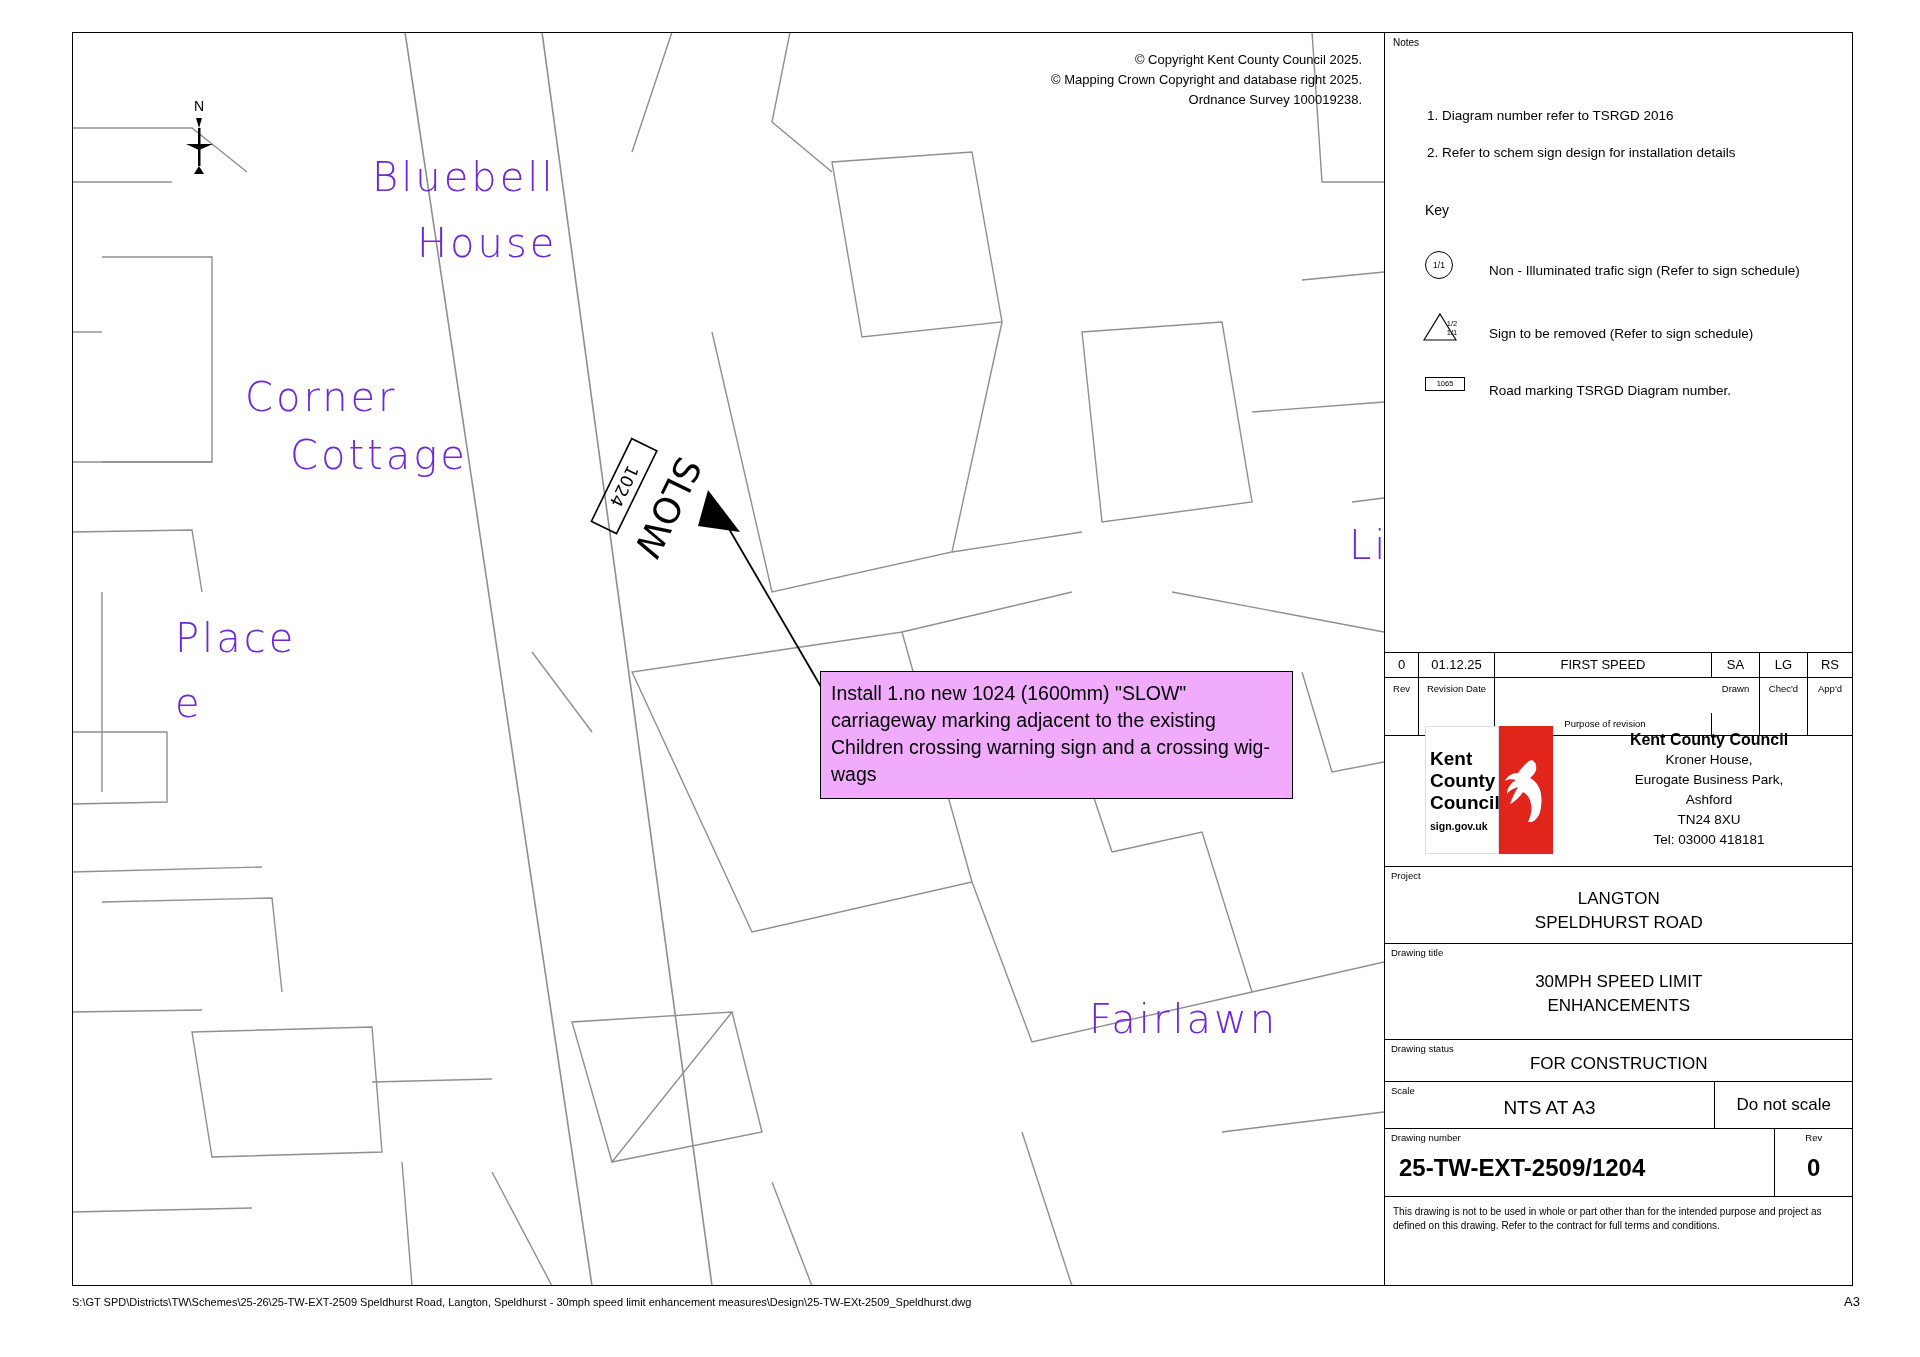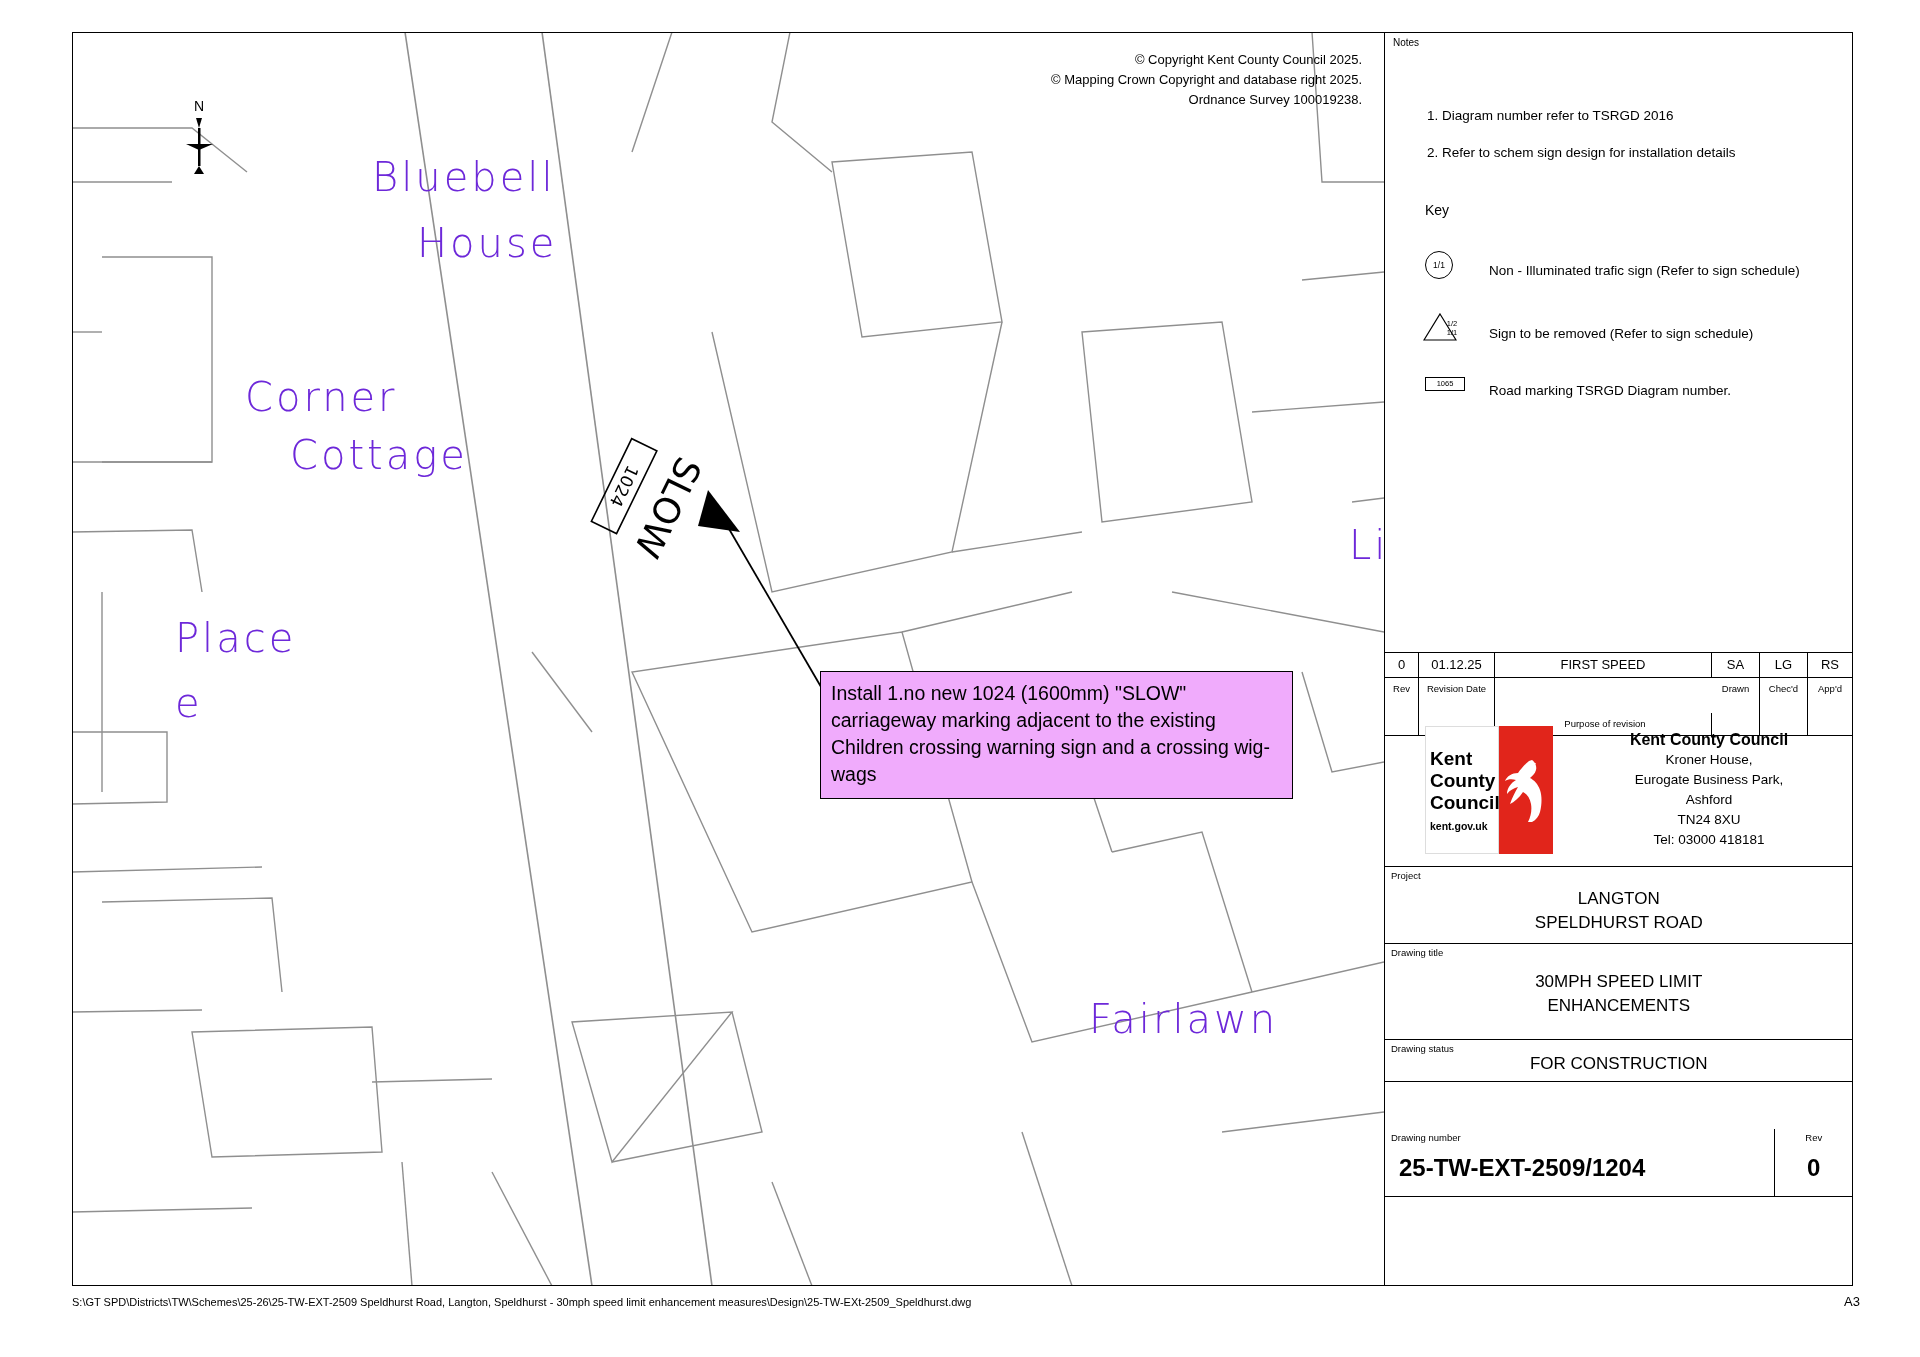--- a/index.html
+++ b/index.html
@@ -461,21 +461,21 @@
         <div class="rev-cell c-appd">App'd</div>
       </div>
     </div>
 
     <div class="logo-block">
       <div class="kcc-logo">
         <div class="kcc-text-part">
           <div class="l">Kent</div>
           <div class="l">County</div>
           <div class="l">Council</div>
-          <div class="url">kent.gov.uk</div>
+          <div class="url">sign.gov.uk</div>
         </div>
         <div class="kcc-red">
           <svg class="kcc-horse" viewBox="0 0 48 72">
             <path d="M30 6 C33 8 35 12 34 16 C33 20 30 22 28 24 C32 26 36 30 38 36 C40 42 40 50 38 58 C37 62 34 66 30 68 L26 68 C29 62 30 56 29 50 C28 44 25 40 21 38 C17 44 12 48 8 50 C10 44 13 38 16 33 C12 34 8 36 5 40 C5 34 9 29 14 26 C10 25 6 25 3 27 C5 22 10 19 16 19 C19 15 23 10 27 7 Z M31 10 L34 9 L33 12 Z" fill="#ffffff"></path>
           </svg>
         </div>
       </div>
       <div class="kcc-addr">
         <div class="name">Kent County Council</div>
         <div>Kroner House,</div>
@@ -496,31 +496,39 @@
       <div class="field-label">Drawing title</div>
       <div class="field-value">30MPH SPEED LIMIT</div>
       <div class="field-value">ENHANCEMENTS</div>
     </div>
 
     <div class="field-block" id="status-block">
       <div class="field-label">Drawing status</div>
       <div class="field-value">FOR CONSTRUCTION</div>
     </div>
 
+    <div class="scale-block">
+      <div class="scale-left">
+        <div class="field-label">Scale</div>
+        <div class="field-value">NTS AT A3</div>
+      </div>
+      <div class="scale-right">Do not scale</div>
+    </div>
 
     <div class="dno-block">
       <div class="dno-left">
         <div class="field-label">Drawing number</div>
         <div class="dno-value">25-TW-EXT-2509/1204</div>
       </div>
       <div class="dno-right">
         <div class="field-label" style="left:auto;right:auto;">Rev</div>
         <div class="rev-value">0</div>
       </div>
     </div>
 
+    <div class="disclaimer">This drawing is not to be used in whole or part other than for the intended purpose and project as defined on this drawing. Refer to the contract for full terms and conditions.</div>
   </div>
 
   <div class="border-outer"></div>
 
   <div class="footer-path">S:\GT SPD\Districts\TW\Schemes\25-26\25-TW-EXT-2509 Speldhurst Road, Langton, Speldhurst - 30mph speed limit enhancement measures\Design\25-TW-EXt-2509_Speldhurst.dwg</div>
   <div class="footer-size">A3</div>
 </div>
 
 </body></html>

